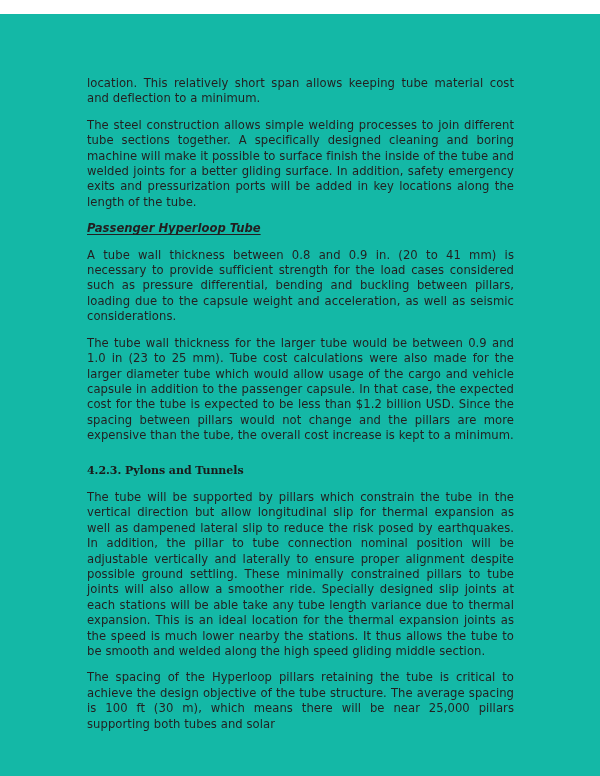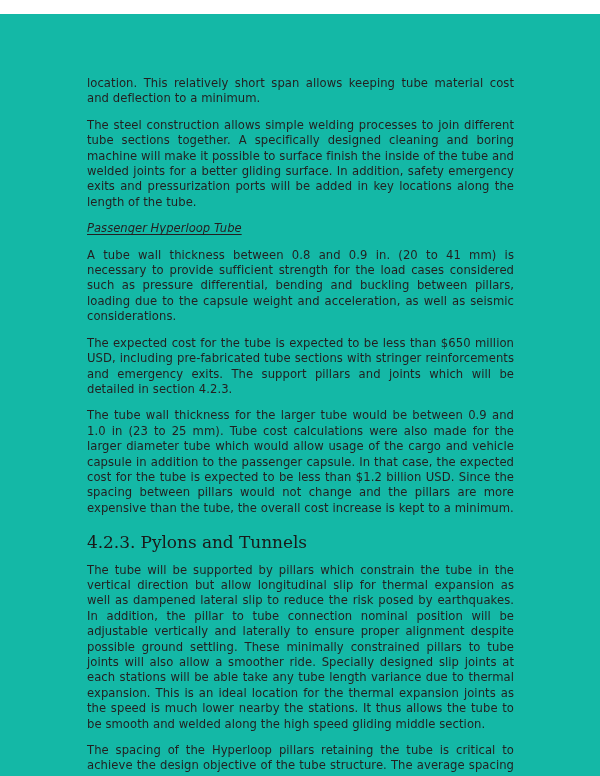--- a/index.html
+++ b/index.html
@@ -42,37 +42,37 @@
     text-justify: inter-word;
     letter-spacing: 0.005em;
     word-spacing: 0.005em;
     color: #231f20;
   }
 
   h4.sub-heading {
     margin: 9px 0 11px 0;
     font-size: 11.6px;
     line-height: 15.4px;
-    font-weight: normal;
+    font-weight: bold;
     font-style: italic;
     text-decoration: underline;
     text-underline-offset: 2px;
     text-decoration-thickness: 1px;
     color: #231f20;
     display: block;
   }
   h4.sub-heading span.hd-text {
     display: inline;
   }
 
   h3.section-heading {
     margin: 19px 0 12px 0;
-    font-size: 17px;
+    font-size: 11px;
     line-height: 15.4px;
-    font-weight: normal;
+    font-weight: bold;
     font-family: "DejaVu Serif", "Liberation Serif", serif;
     letter-spacing: -0.004em;
     color: #1a1a1a;
   }
 
   
   .gap-before-sub { margin-top: 9px; }
 </style>
 </head>
 <body>
@@ -81,21 +81,20 @@
   <div id="content">
 
     <p class="body-para">location. This relatively short span allows keeping tube material cost and deflection to a minimum.</p>
 
     <p class="body-para">The steel construction allows simple welding processes to join different tube sections together. A specifically designed cleaning and boring machine will make it possible to surface finish the inside of the tube and welded joints for a better gliding surface. In addition, safety emergency exits and pressurization ports will be added in key locations along the length of the tube.</p>
 
     <h4 class="sub-heading gap-before-sub"><span class="hd-text">Passenger Hyperloop Tube</span></h4>
 
     <p class="body-para">A tube wall thickness between 0.8 and 0.9 in. (20 to 41 mm) is necessary to provide sufficient strength for the load cases considered such as pressure differential, bending and buckling between pillars, loading due to the capsule weight and acceleration, as well as seismic considerations.</p>
 
-    <p class="body-para">The expected cost for the tube is expected to be less than $650 million USD, including pre-fabricated tube sections with stringer reinforcements and emergency exits. The support pillars and joints which will be detailed in section 4.2.3.</p>
 
 
     <p class="body-para">The tube wall thickness for the larger tube would be between 0.9 and 1.0 in (23 to 25 mm). Tube cost calculations were also made for the larger diameter tube which would allow usage of the cargo and vehicle capsule in addition to the passenger capsule. In that case, the expected cost for the tube is expected to be less than $1.2 billion USD. Since the spacing between pillars would not change and the pillars are more expensive than the tube, the overall cost increase is kept to a minimum.</p>
 
     <h3 class="section-heading">4.2.3. Pylons and Tunnels</h3>
 
     <p class="body-para">The tube will be supported by pillars which constrain the tube in the vertical direction but allow longitudinal slip for thermal expansion as well as dampened lateral slip to reduce the risk posed by earthquakes. In addition, the pillar to tube connection nominal position will be adjustable vertically and laterally to ensure proper alignment despite possible ground settling. These minimally constrained pillars to tube joints will also allow a smoother ride. Specially designed slip joints at each stations will be able take any tube length variance due to thermal expansion. This is an ideal location for the thermal expansion joints as the speed is much lower nearby the stations. It thus allows the tube to be smooth and welded along the high speed gliding middle section.</p>
 
     <p class="body-para">The spacing of the Hyperloop pillars retaining the tube is critical to achieve the design objective of the tube structure. The average spacing is 100 ft (30 m), which means there will be near 25,000 pillars supporting both tubes and solar</p>
 

